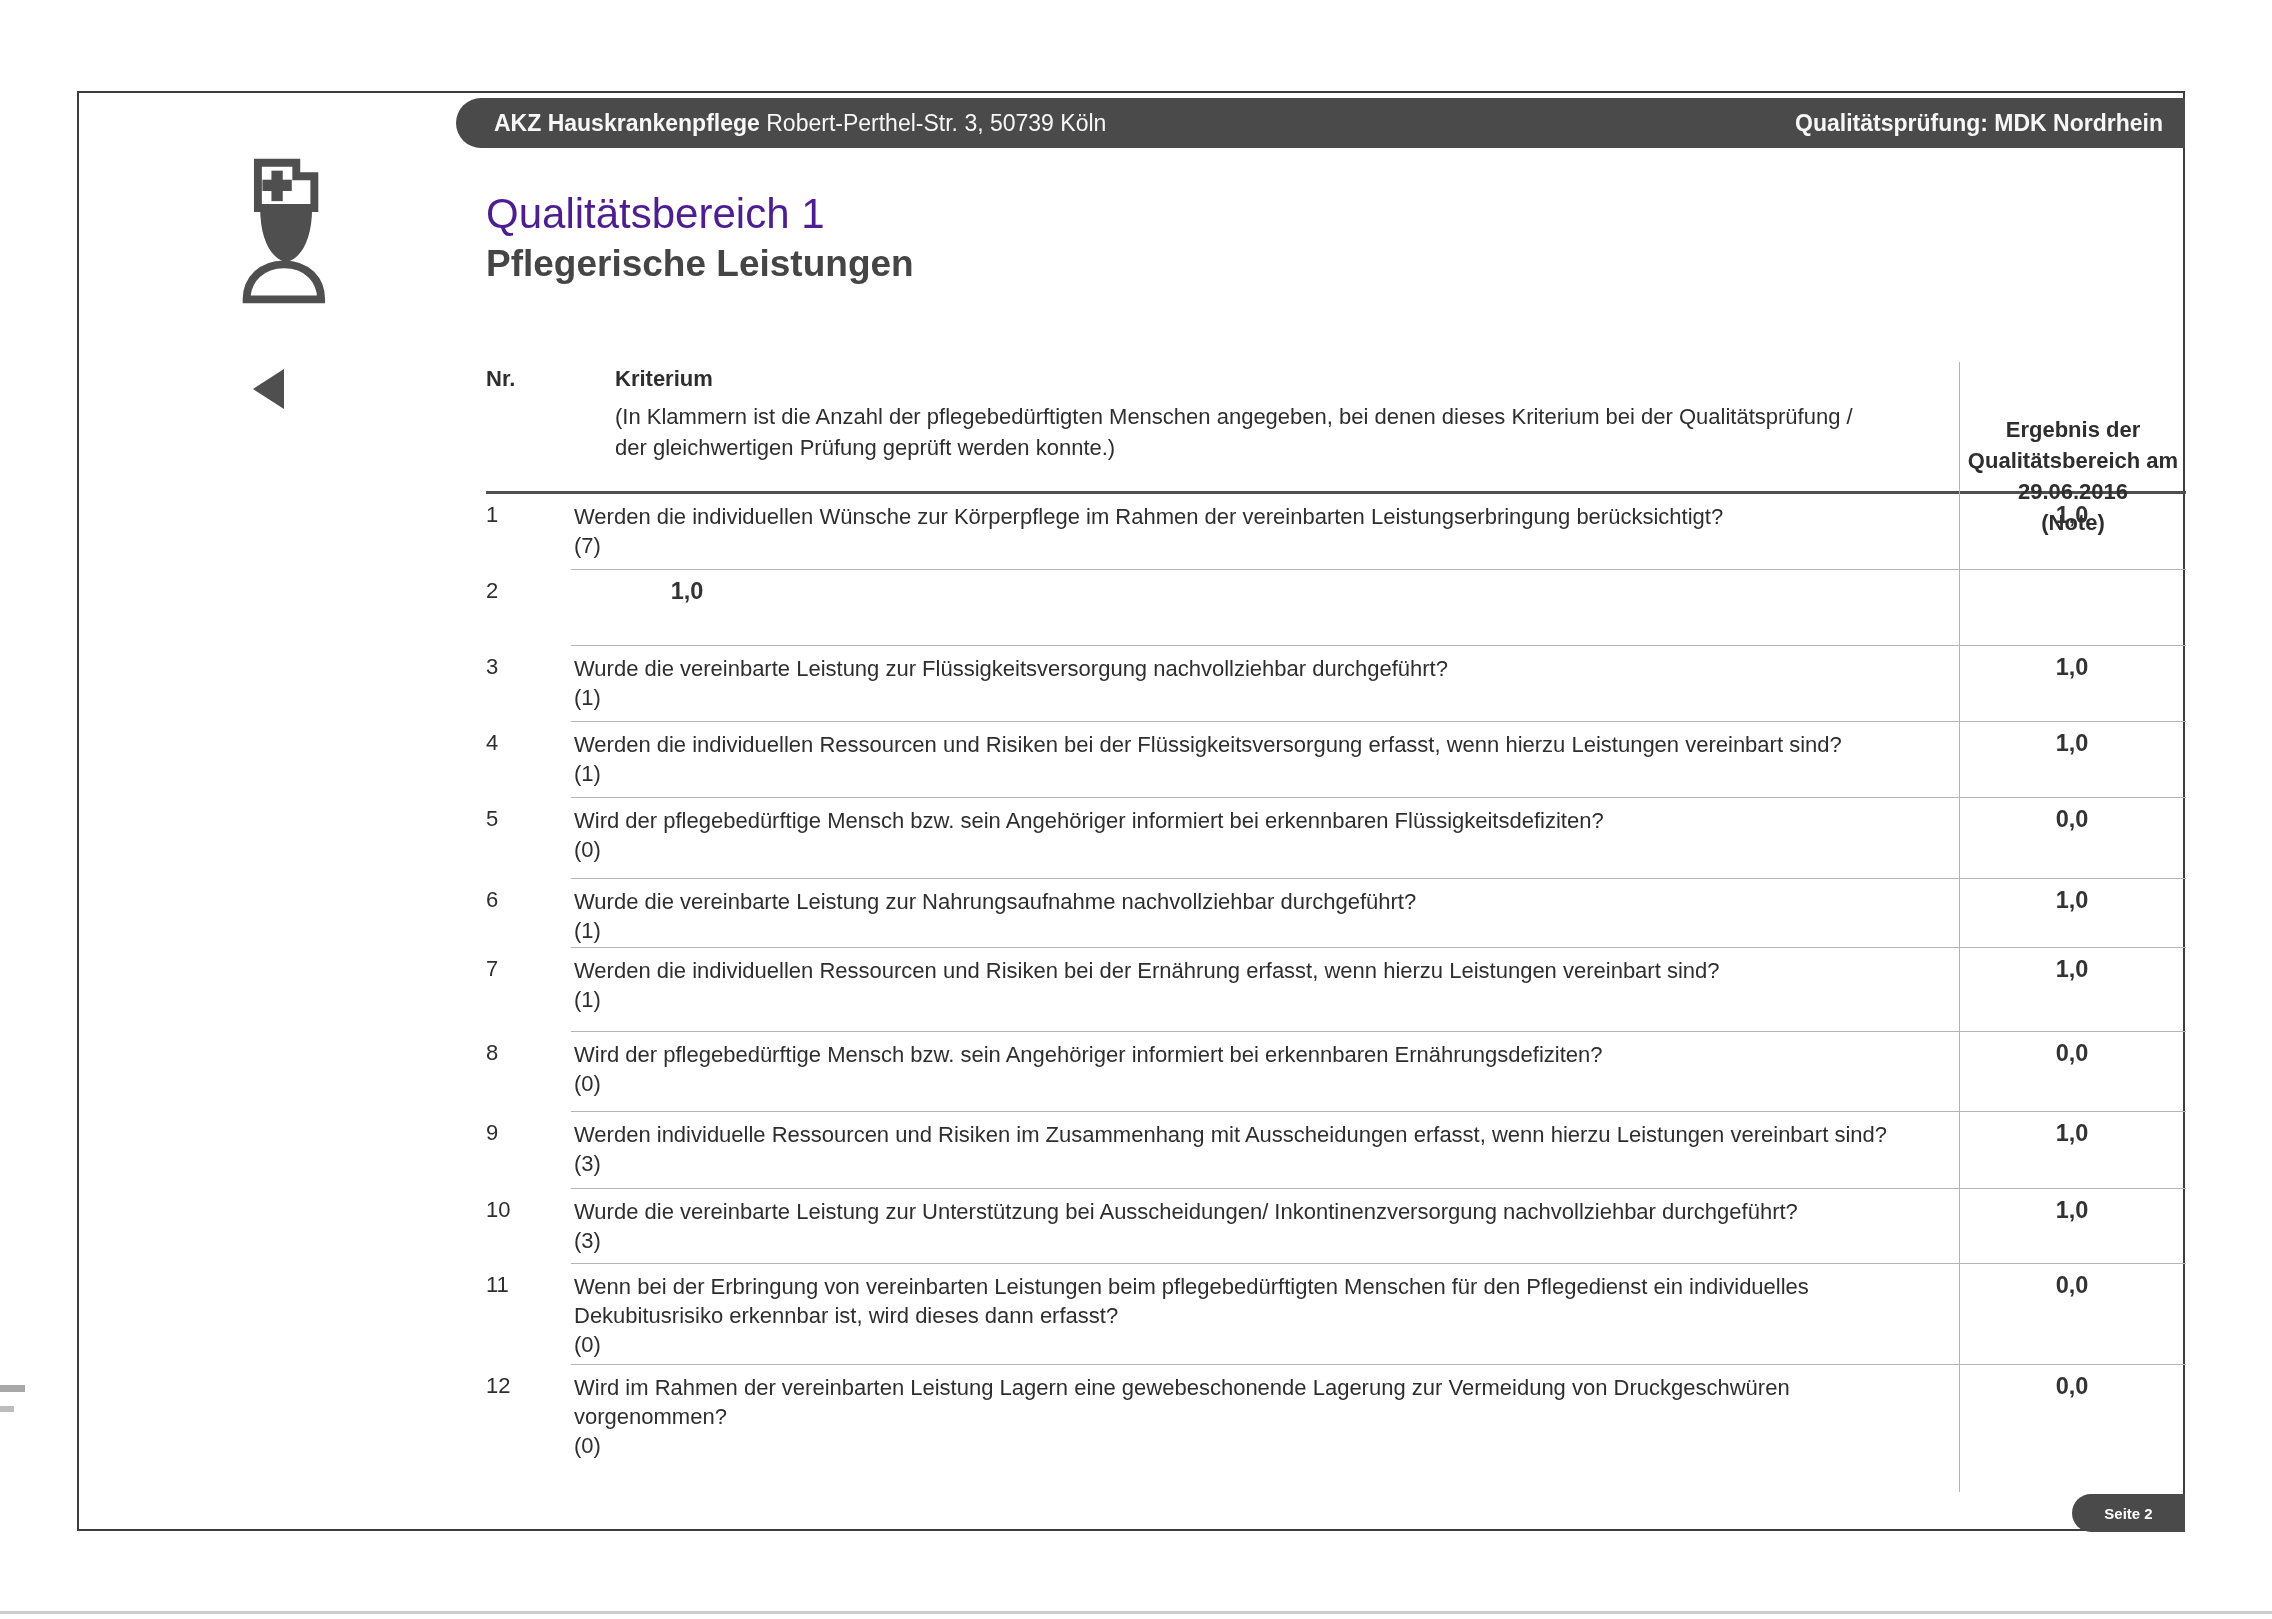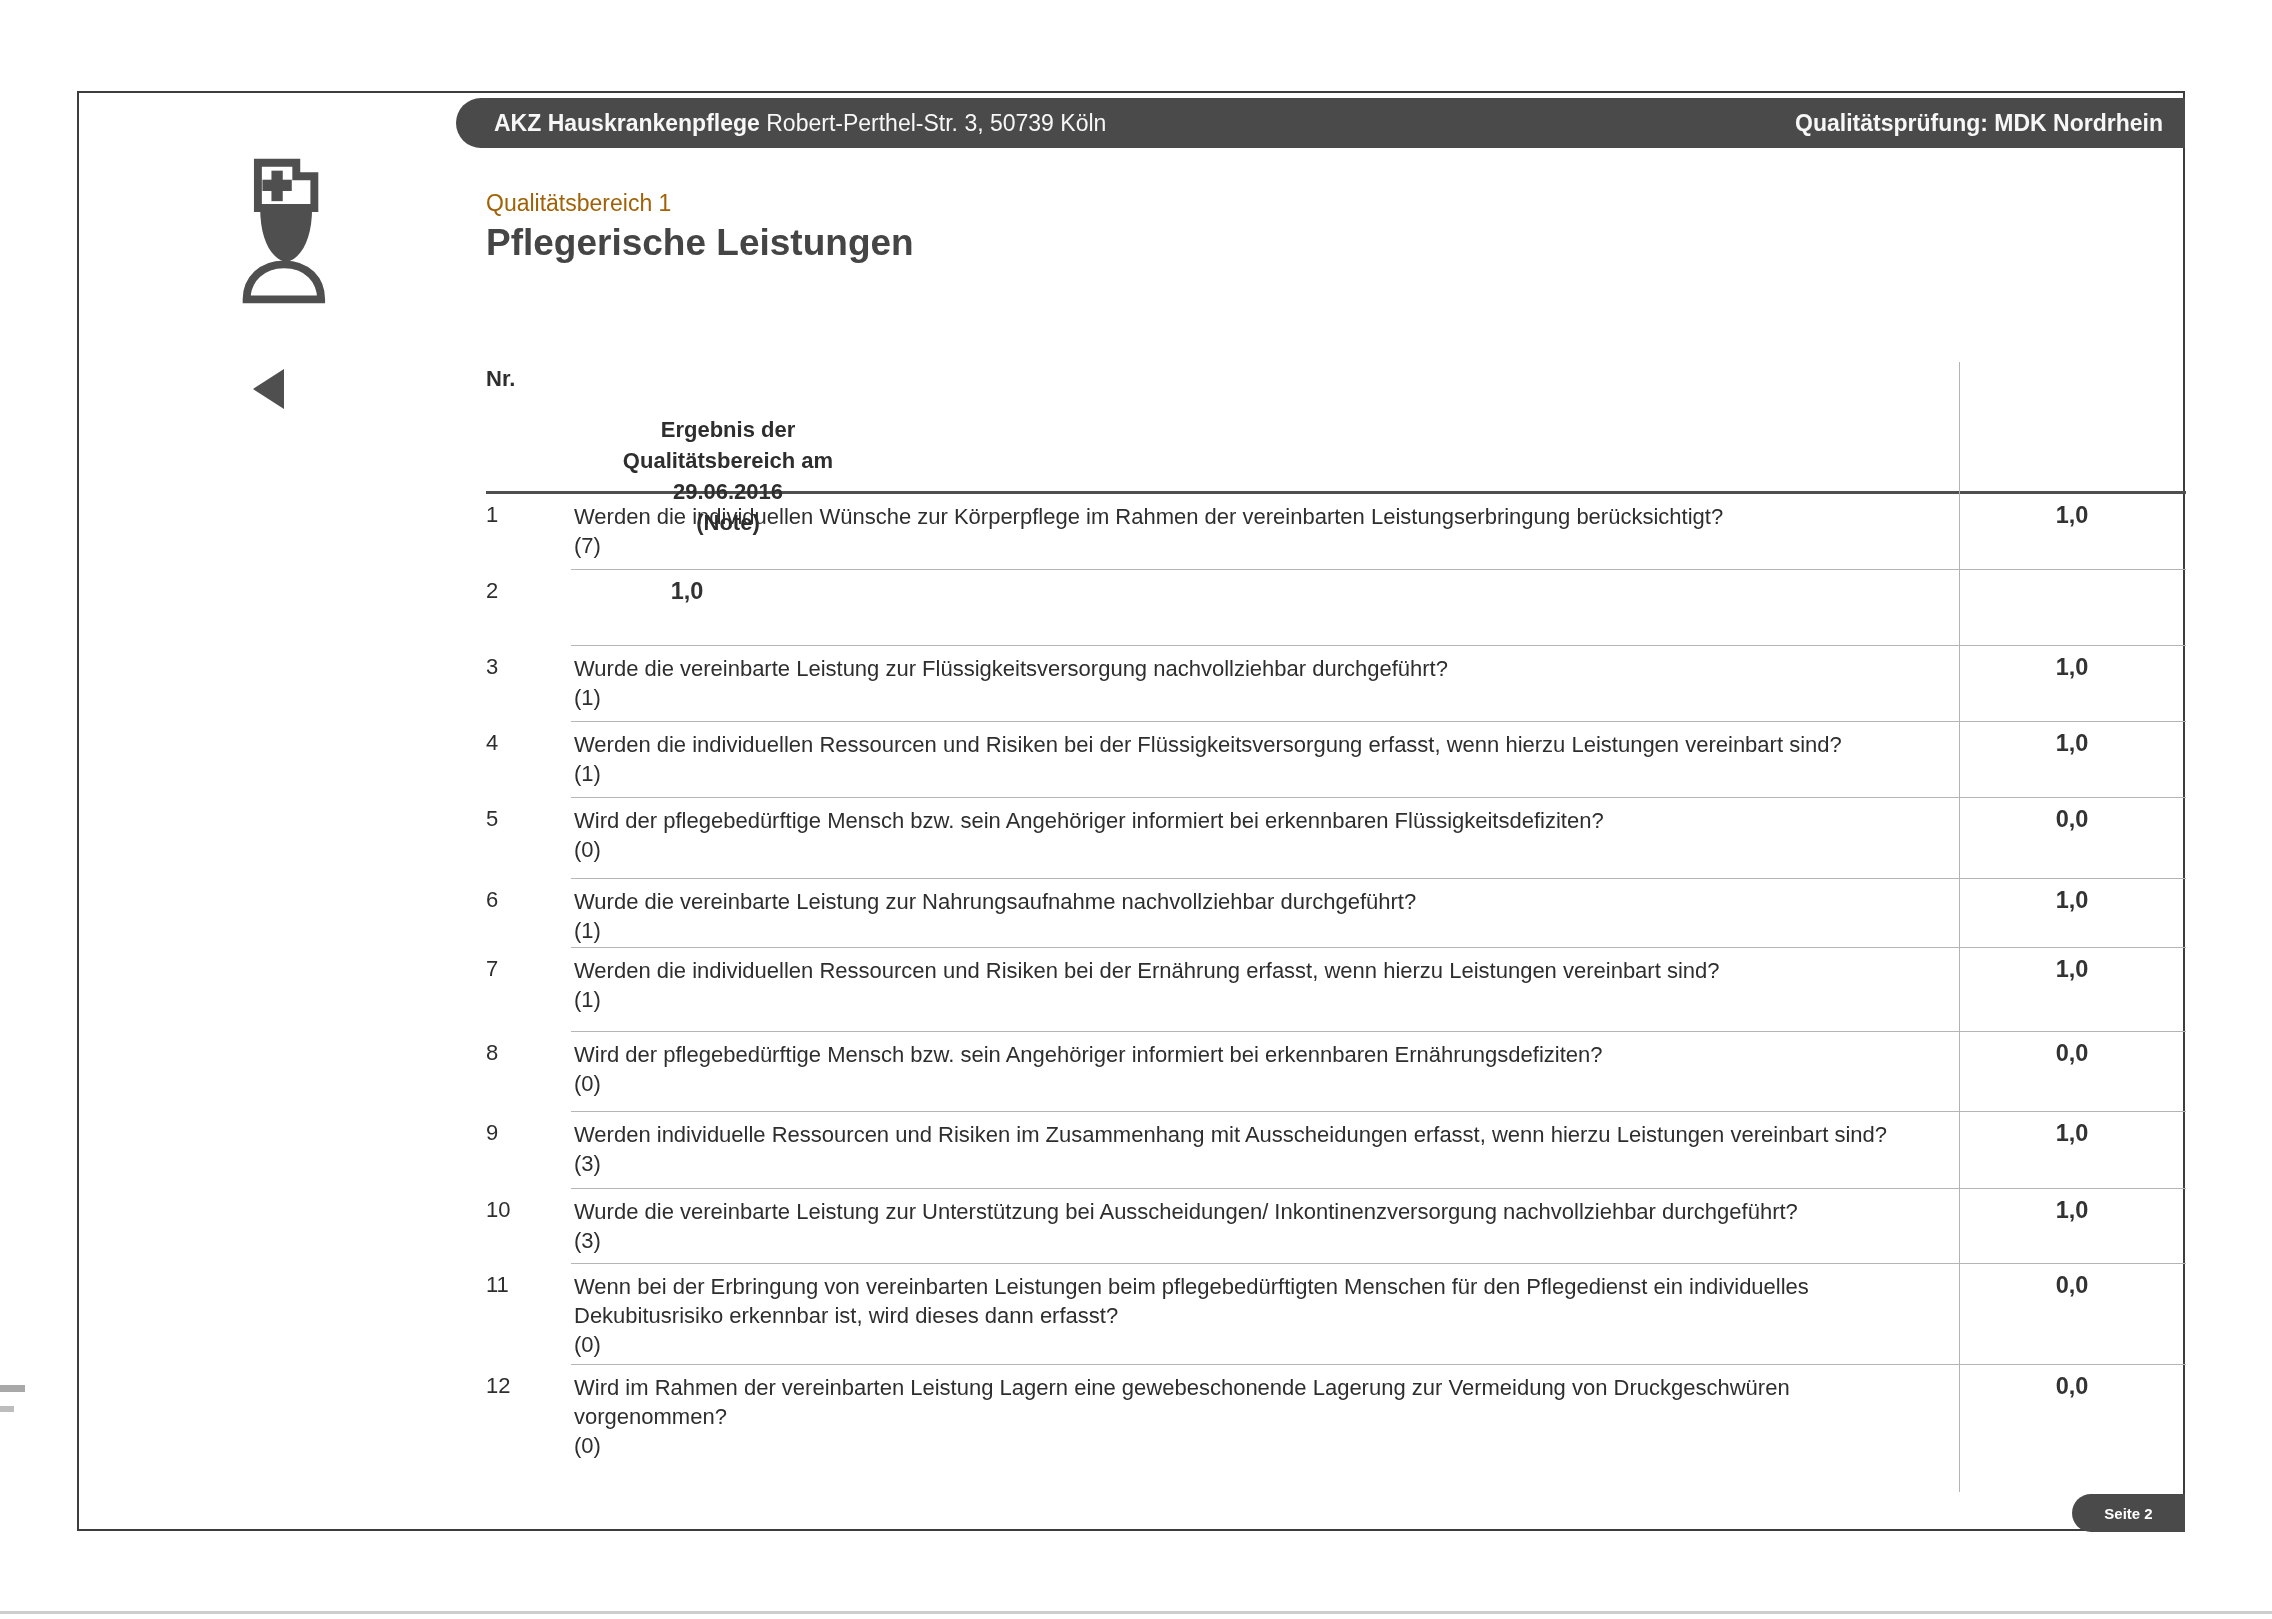--- a/index.html
+++ b/index.html
@@ -14,21 +14,21 @@
   .topbar{position:absolute;left:456px;top:98px;width:1729px;height:50px;background:#4a4a4a;
           border-radius:26px 0 0 26px;display:flex;align-items:center;justify-content:space-between;
           padding:0 22px 0 38px;box-sizing:border-box;color:#f7f7f7;font-size:23px;white-space:nowrap;}
   .topbar .bold{font-weight:700;}
 
   
   .nurse{position:absolute;left:228px;top:156px;width:114px;height:149px;}
 
   
   .title{position:absolute;left:486px;top:190px;line-height:1.15;}
-  .title .t1{font-size:23px;color:#a16207;font-weight:400;}
+  .title .t1{font-size:42px;color:#4c1d95;font-weight:400;}
   .title .t2{font-size:37px;color:#454545;font-weight:700;margin-top:5.2px;}
 
   
   .back-arrow{position:absolute;left:253px;top:369px;width:0;height:0;
     border-top:20px solid transparent;border-bottom:20px solid transparent;border-right:31px solid #4f4f4f;}
 
   
   .tablewrap{position:absolute;left:486px;top:362px;width:1700px;}
   .thead{display:flex;height:129px;box-sizing:border-box;padding-top:3.9px;font-size:22px;gap:41px;}
   .col-nr{width:88px;font-weight:700;}
@@ -86,20 +86,27 @@
   <div class="title">
     <div class="t1">Qualitätsbereich 1</div>
     <div class="t2">Pflegerische Leistungen</div>
   </div>
 
   <div class="back-arrow"></div>
 
   <div class="tablewrap">
     <div class="thead">
       <div class="col-nr">Nr.</div>
+      <div class="col-krit">
+        <div class="klabel">Kriterium</div>
+        <div class="note">
+          <div>(In Klammern ist die Anzahl der pflegebedürftigten Menschen angegeben, bei denen dieses Kriterium bei der Qualitätsprüfung /</div>
+          <div>der gleichwertigen Prüfung geprüft werden konnte.)</div>
+        </div>
+      </div>
       <div class="col-res" id="result-header">
           <div>Ergebnis der</div>
           <div>Qualitätsbereich am</div>
           <div>29.06.2016</div>
           <div>(Note)</div>
         </div>
     </div>
     <div class="thick-rule"></div>
     <div id="rows">
   <div class="row" style="height: 76px;">

